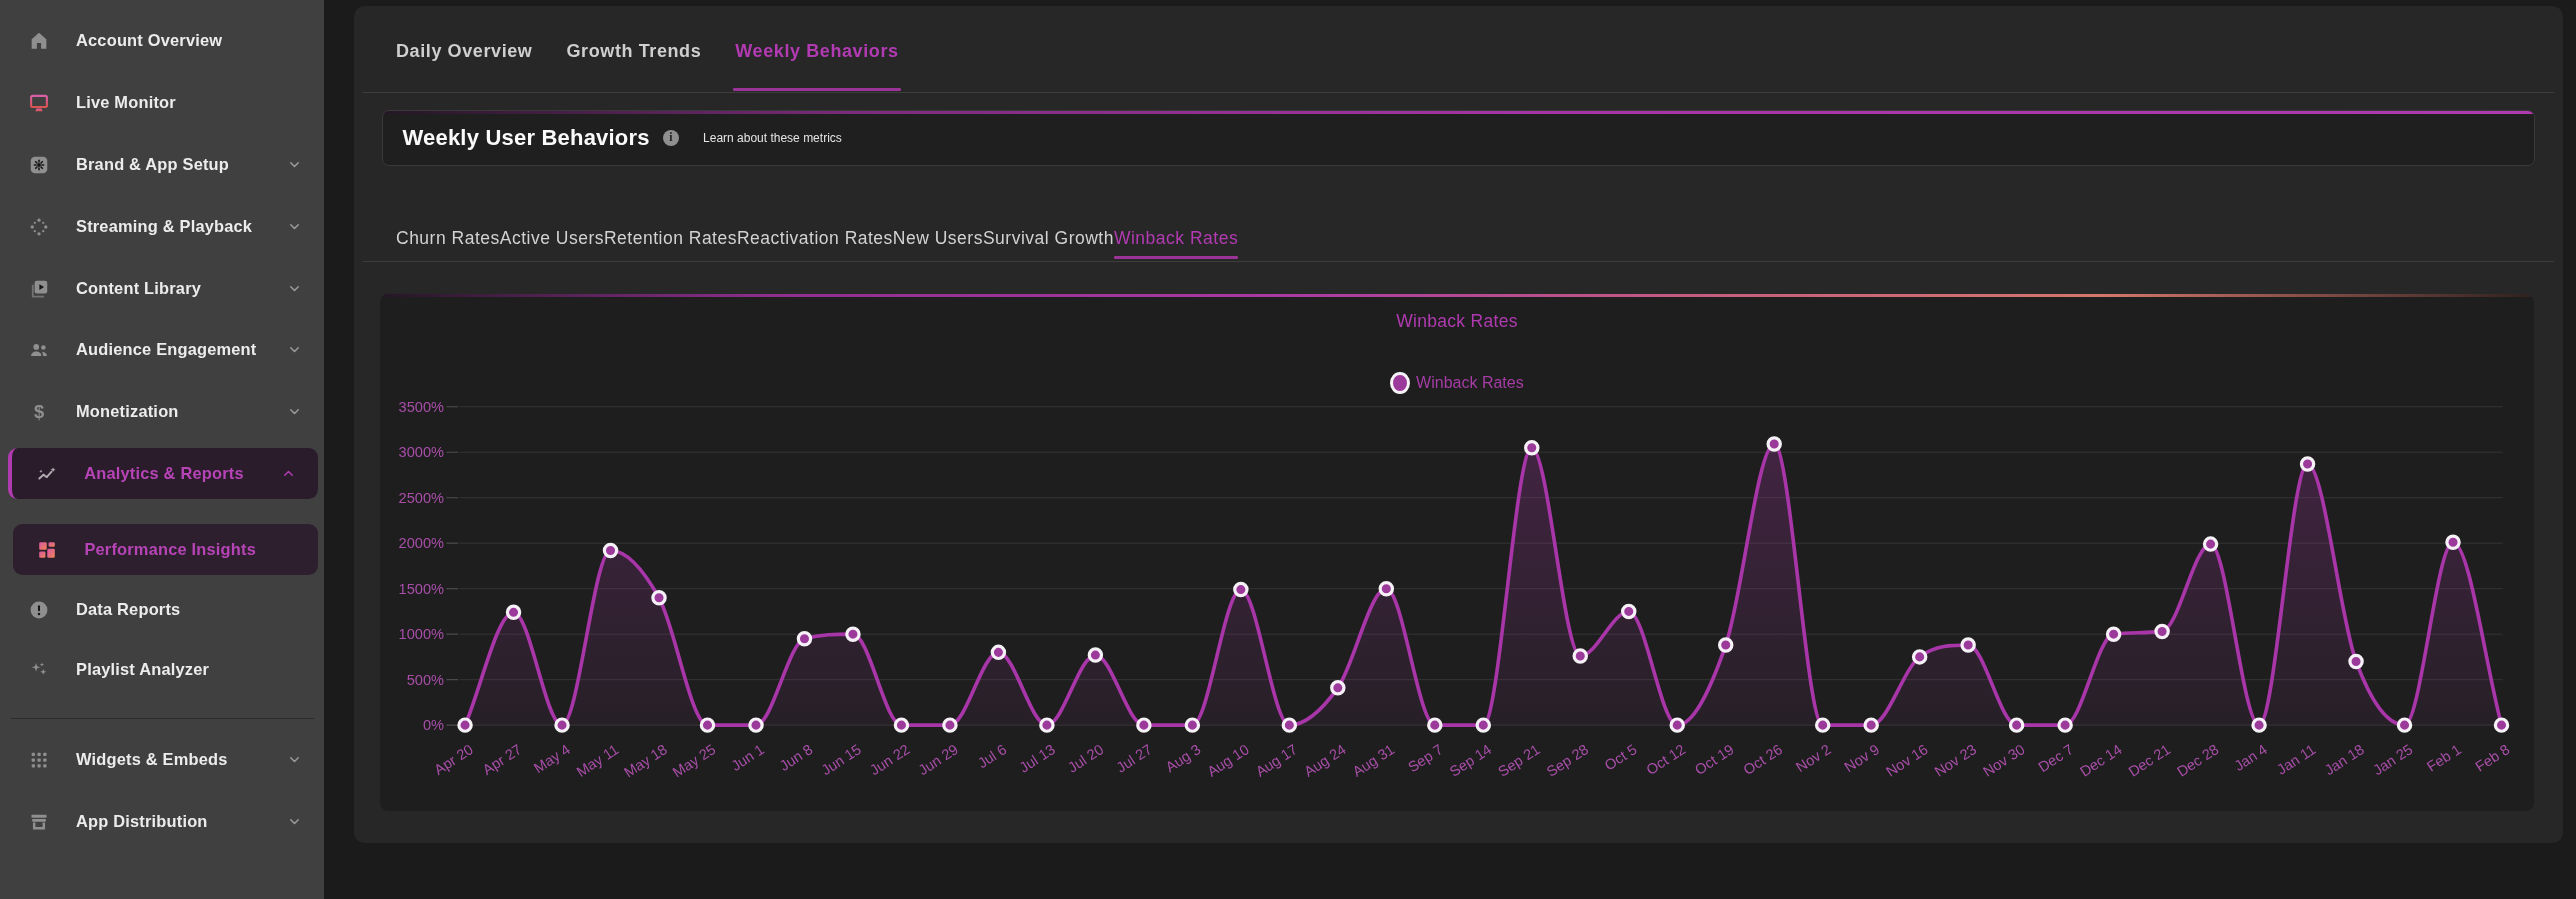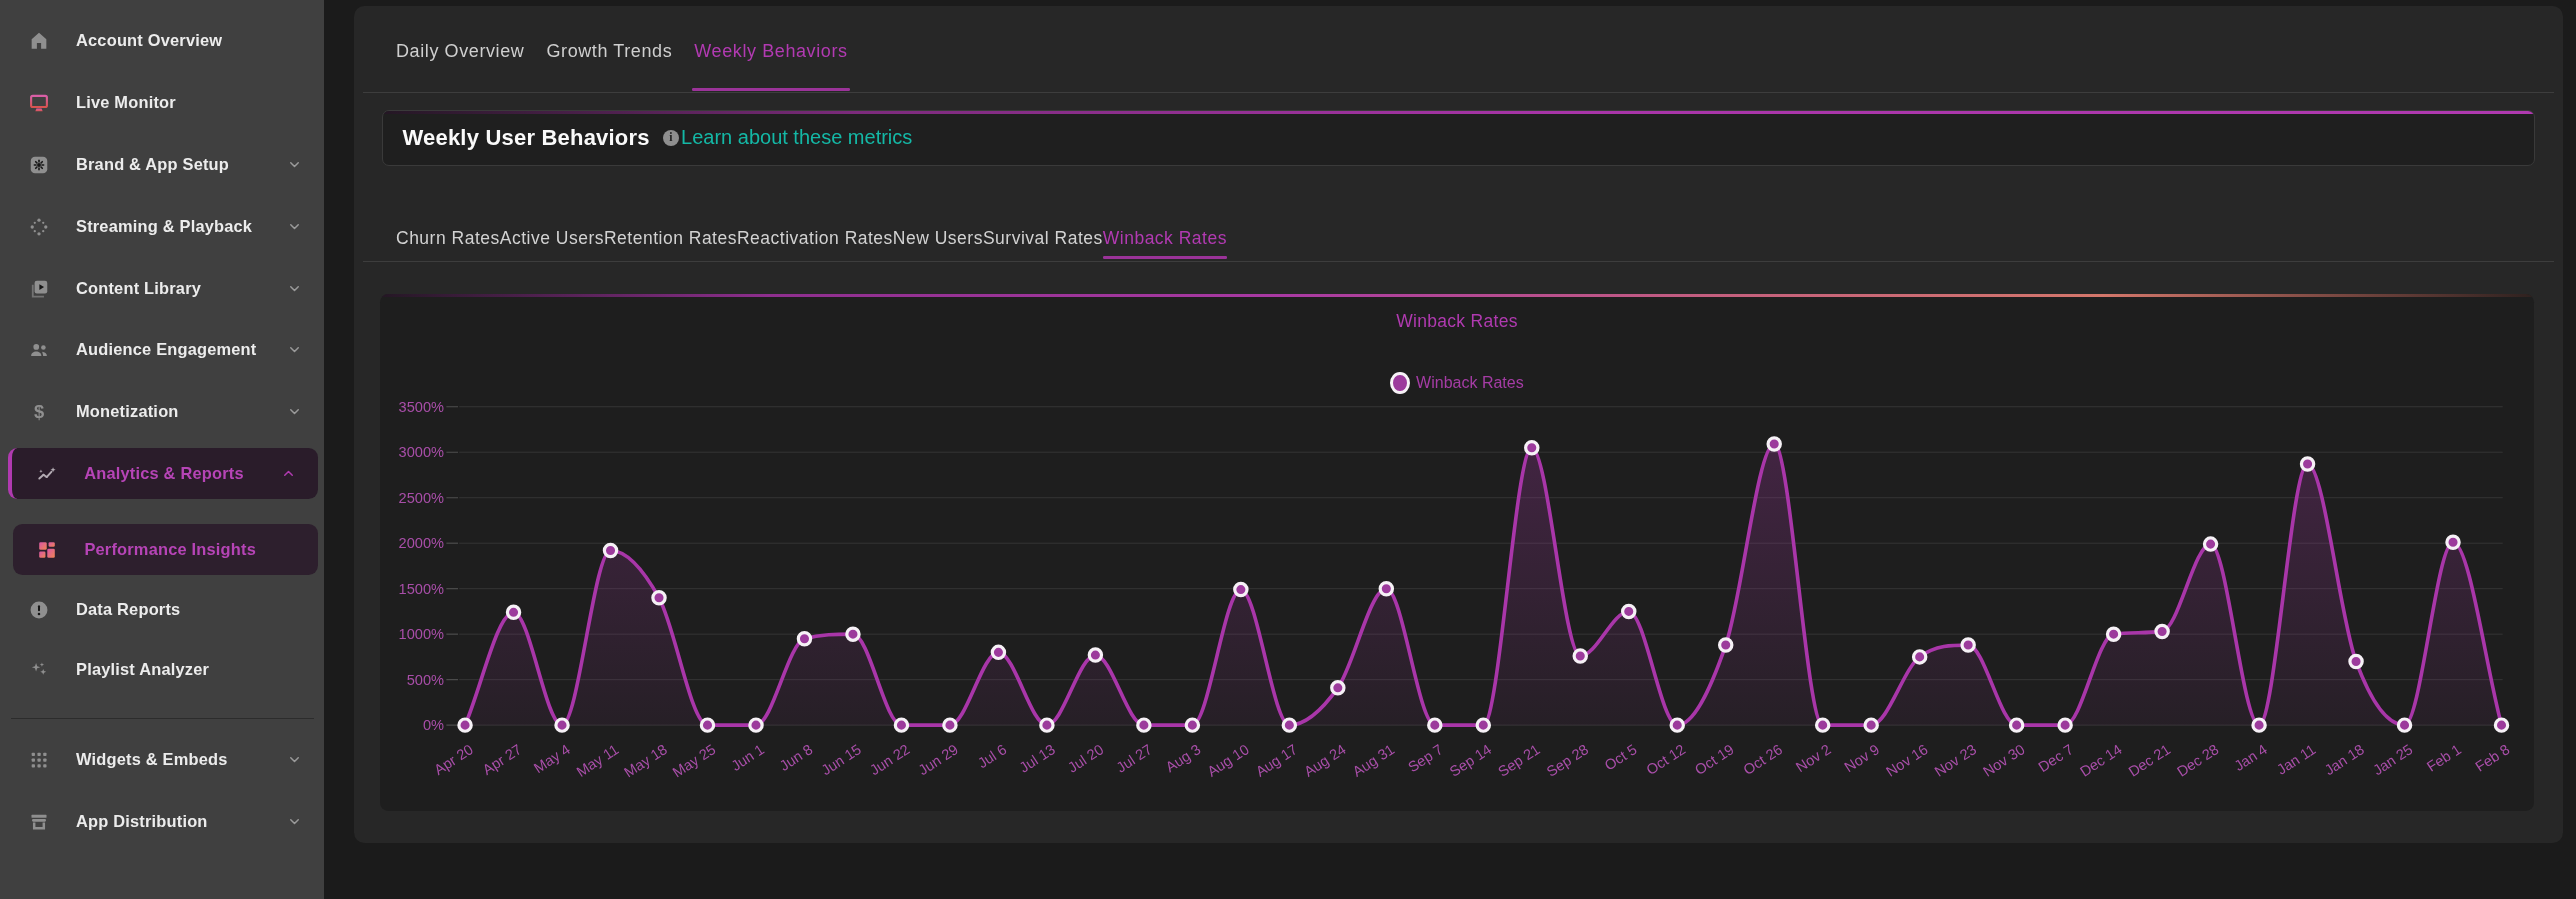--- a/index.html
+++ b/index.html
@@ -19,38 +19,38 @@
   .side-row.active .chev{color:#b03ab0;}
   .side-row.subactive{left:13px;right:5.8px;background:#2d1f2d;border-radius:9.4px;padding-left:23.4px;}
   .side-row.subactive .lbl{color:#b644b6;}
   .side-divider{position:absolute;left:10.5px;right:10.5px;height:1.2px;background:#2c2c2c;}
 
   
   .main-card{position:absolute;left:354px;top:5.8px;width:2209px;height:837px;
              background:#272727;border-radius:10.5px;}
 
   
-  .tabs{position:absolute;left:42px;top:34px;display:flex;gap:22px;}
+  .tabs{position:absolute;left:42px;top:34px;display:flex;gap:34px;font-weight:bold;}
   .tab{font-size:18px;color:#cfcfcf;letter-spacing:0.6px;line-height:23.4px;position:relative;cursor:pointer;white-space:nowrap;}
   .tab.active{color:#b23ab2;}
   .tab.active::after{content:"";position:absolute;left:-2.3px;right:-2.3px;bottom:-28px;height:3.5px;
                      background:#9b3399;border-radius:1.2px;}
   .tabs-divider{position:absolute;left:9.4px;right:9.4px;top:86px;height:1.2px;background:#3d3d3d;}
 
   
   .header-card{position:absolute;left:27.5px;top:104px;width:2153px;height:56px;box-sizing:border-box;
                background:#1f1f1f;border:1.2px solid #3a3a3a;border-radius:7px;display:flex;align-items:center;
                padding-left:20px;overflow:hidden;}
   .header-card::before{content:"";position:absolute;left:0;top:0;right:0;height:2.9px;
         background:linear-gradient(90deg,#241724 0%,#7c2b7c 22%,#a835a8 55%,#b03ab0 100%);}
   .header-title{font-size:22px;font-weight:700;color:#fafafa;letter-spacing:0.2px;}
   .info-badge{width:16.4px;height:16.4px;border-radius:50%;background:#8f8f8f;color:#1f1f1f;
               font-size:11.7px;font-weight:700;display:flex;align-items:center;justify-content:center;
               margin-left:13px;font-family:"Liberation Serif",serif;}
-  .header-link{margin-left:2px;font-size:20px;color:#14b8a6;cursor:pointer;}
+  .header-link{margin-left:24px;font-size:12px;color:#e5e5e5;cursor:pointer;}
 
   
   .subtabs{position:absolute;left:42px;top:222px;display:flex;}
   .subtab{font-size:17.5px;color:#d2d2d2;letter-spacing:0.5px;line-height:21px;position:relative;cursor:pointer;white-space:nowrap;}
   .subtab.active{color:#b23ab2;}
   .subtab.active::after{content:"";position:absolute;left:0;right:0;bottom:-10.5px;height:3.5px;
                         background:#9b3399;border-radius:1.2px;}
   .subtabs-divider{position:absolute;left:9.4px;right:9.4px;top:255px;height:1.2px;background:#3d3d3d;}
 
   
@@ -289,21 +289,21 @@
     <span class="info-badge">i</span>
     <span class="header-link">Learn about these metrics</span>
   </section>
 
   <div class="subtabs" id="subtabs">
       <div class="subtab">Churn Rates</div>
       <div class="subtab">Active Users</div>
       <div class="subtab">Retention Rates</div>
       <div class="subtab">Reactivation Rates</div>
       <div class="subtab">New Users</div>
-      <div class="subtab">Survival Rates</div>
+      <div class="subtab">Survival Growth</div>
       <div class="subtab active">Winback Rates</div>
     </div>
   <div class="subtabs-divider"></div>
 
   <section class="chart-card">
     <div class="chart-title">Winback Rates</div>
     <div class="chart-legend">
       <span class="legend-marker"></span>
       <span class="legend-label">Winback Rates</span>
     </div>

